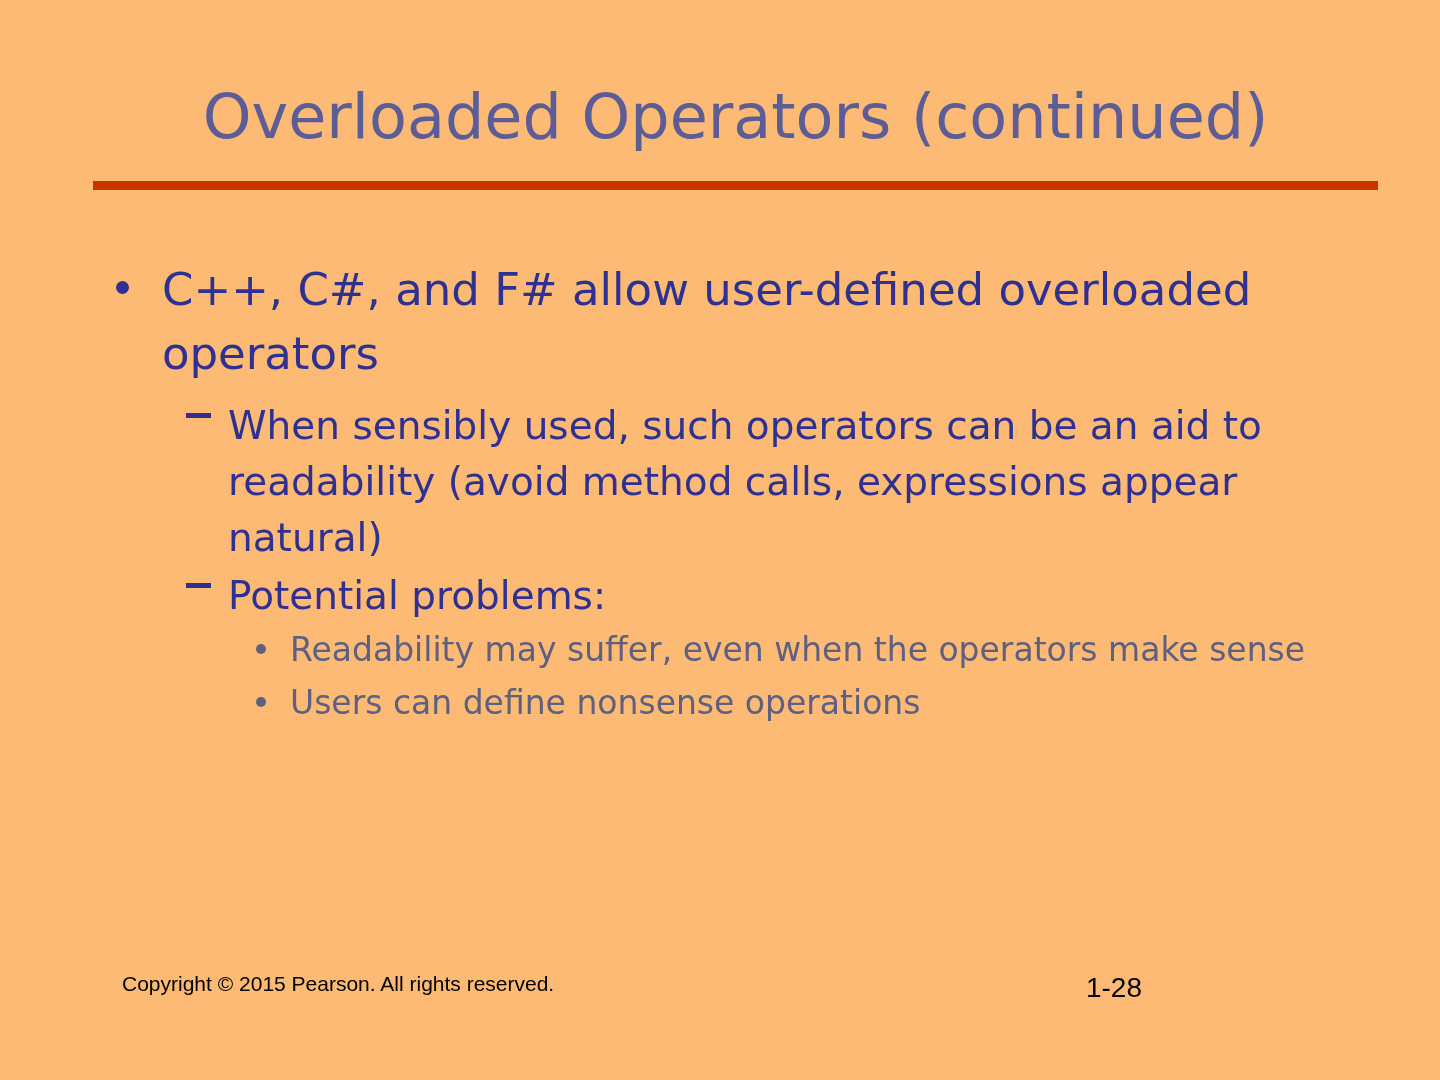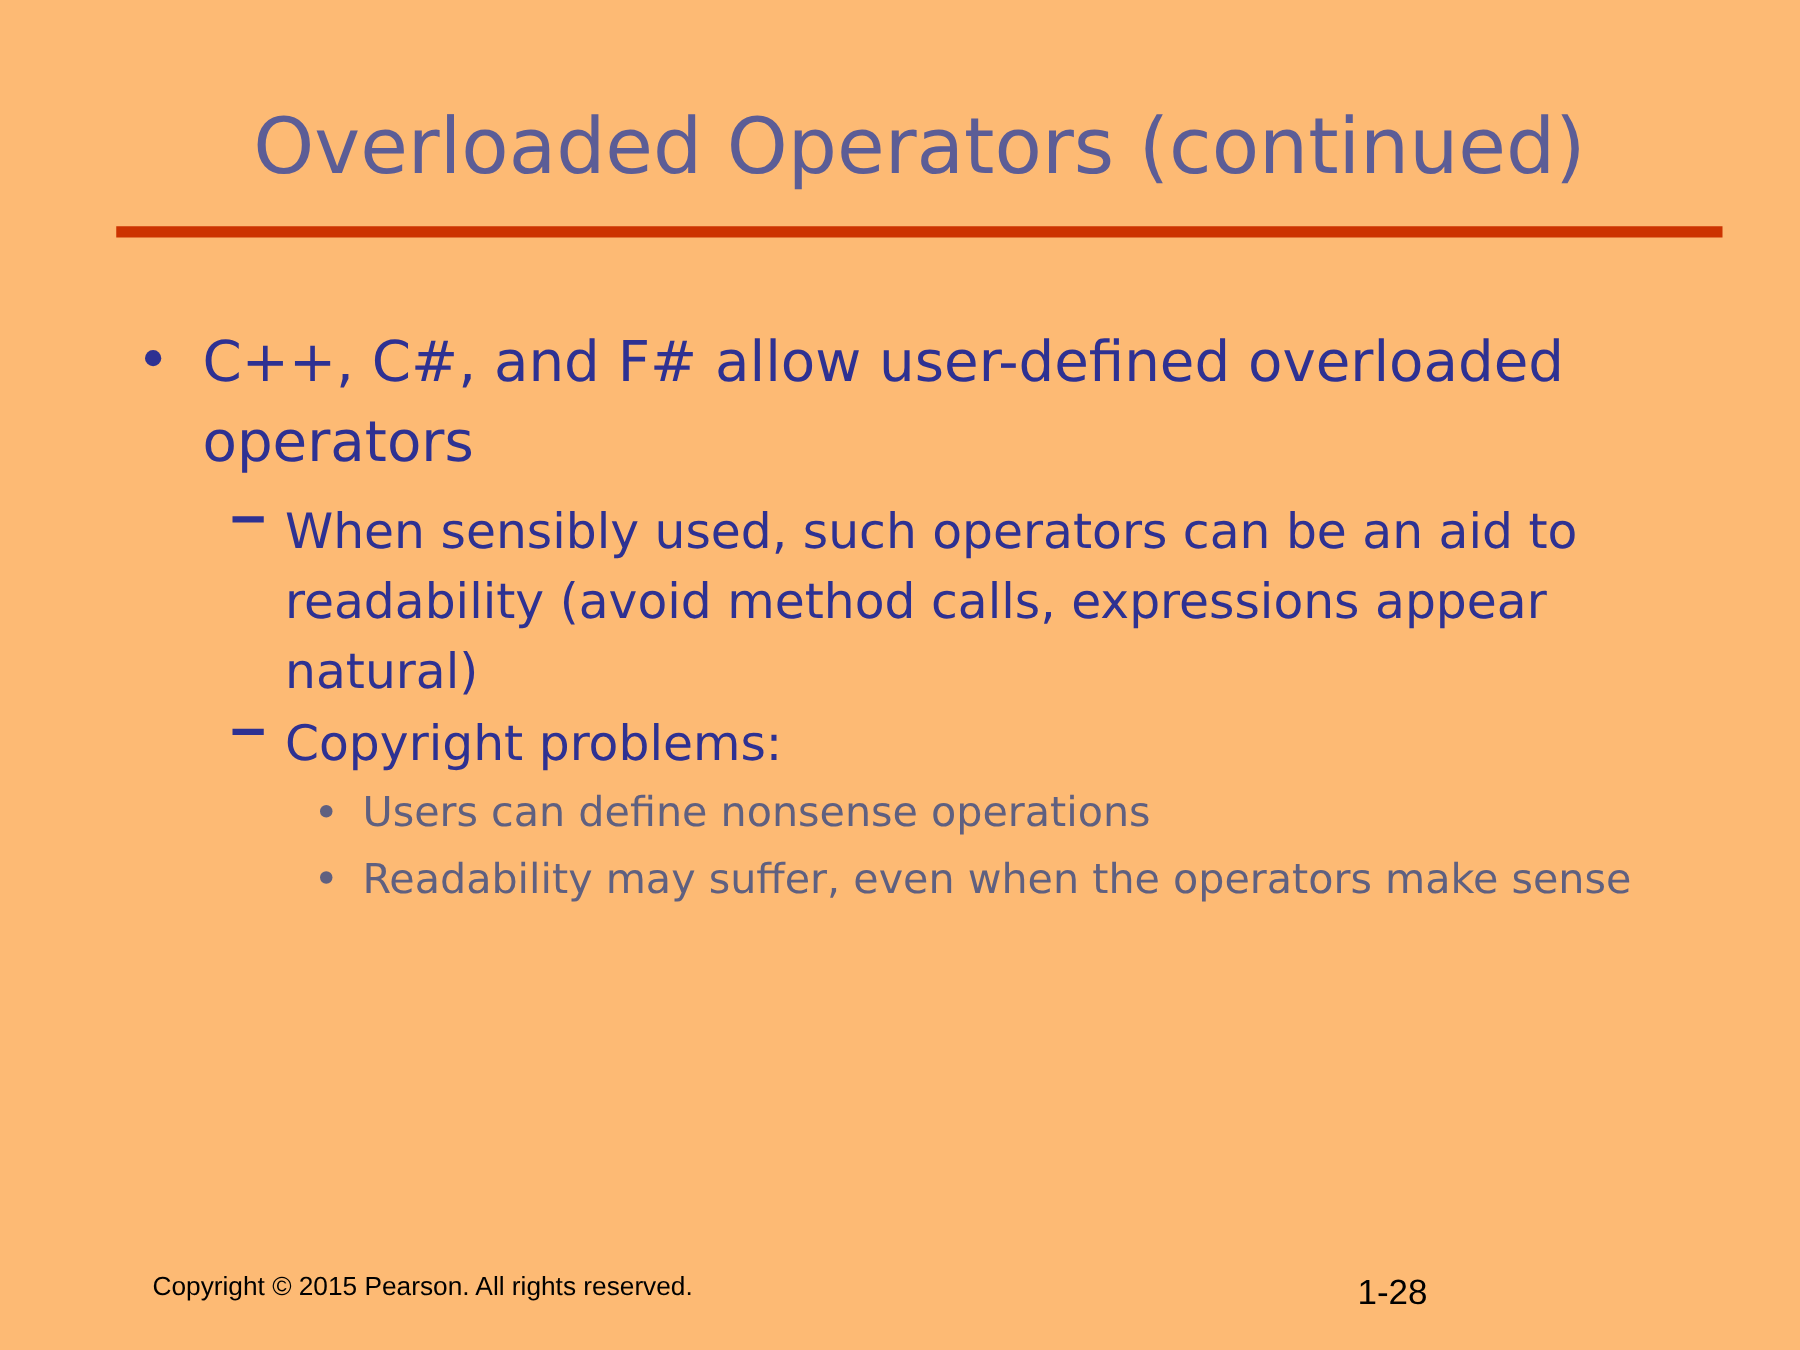--- a/index.html
+++ b/index.html
@@ -150,21 +150,21 @@
     font-size: 33px;
     line-height: 1.47;
     color: #5f6080;
     font-weight: 400;
   }
 
   
   .footer {
     position: absolute;
     left: 0;
-    top: 1018px;
+    top: 972px;
     width: 1204px;
     height: 40px;
   }
   .footer-copyright {
     position: absolute;
     left: 122px;
     top: 0px;
     font-family: "Liberation Sans", sans-serif;
     font-size: 21px;
     color: #000000;
@@ -204,35 +204,35 @@
       <div class="marker">
         <span class="marker-dash"></span>
       </div>
       <div class="text">When sensibly used, such operators can be an aid to readability (avoid method calls, expressions appear natural)</div>
     </div>
 
     <div class="bullet-row lvl2">
       <div class="marker">
         <span class="marker-dash"></span>
       </div>
-      <div class="text">Copyright problems:</div>
+      <div class="text">Potential problems:</div>
     </div>
 
     <div class="bullet-row lvl3">
       <div class="marker">
         <span class="marker-dot"></span>
       </div>
+      <div class="text">Readability may suffer, even when the operators make sense</div>
+    </div>
+
+    <div class="bullet-row lvl3">
+      <div class="marker">
+        <span class="marker-dot"></span>
+      </div>
       <div class="text">Users can define nonsense operations</div>
-    </div>
-
-    <div class="bullet-row lvl3">
-      <div class="marker">
-        <span class="marker-dot"></span>
-      </div>
-      <div class="text">Readability may suffer, even when the operators make sense</div>
     </div>
 
   </div>
 
   <div class="footer">
     <div class="footer-copyright">Copyright © 2015 Pearson. All rights reserved.</div>
     <div class="footer-pagenum">1-28</div>
   </div>
 
 </div>

